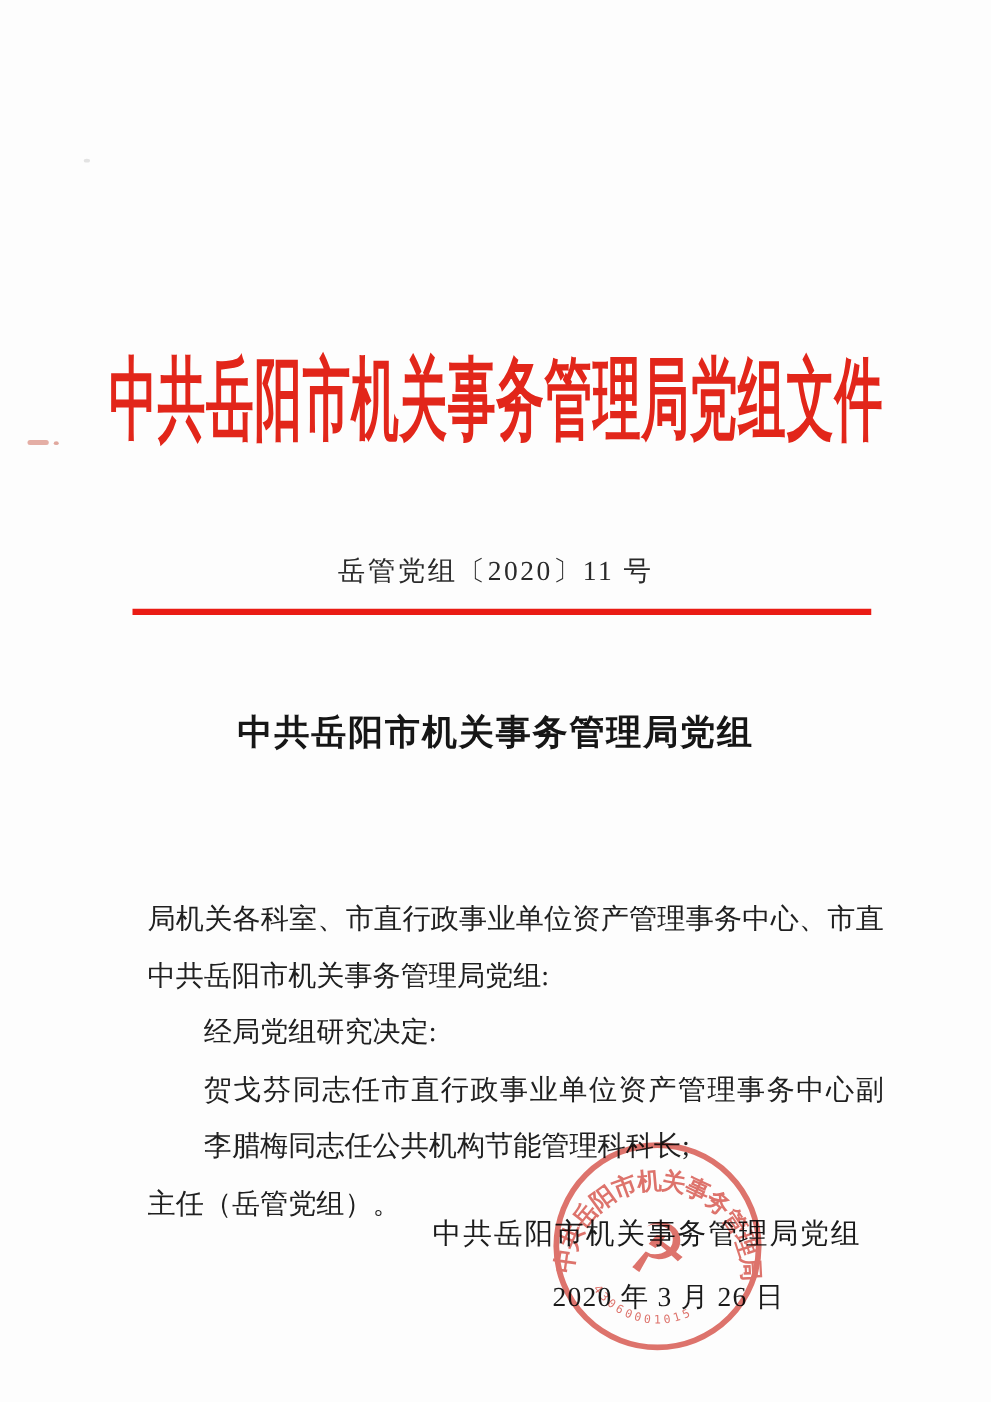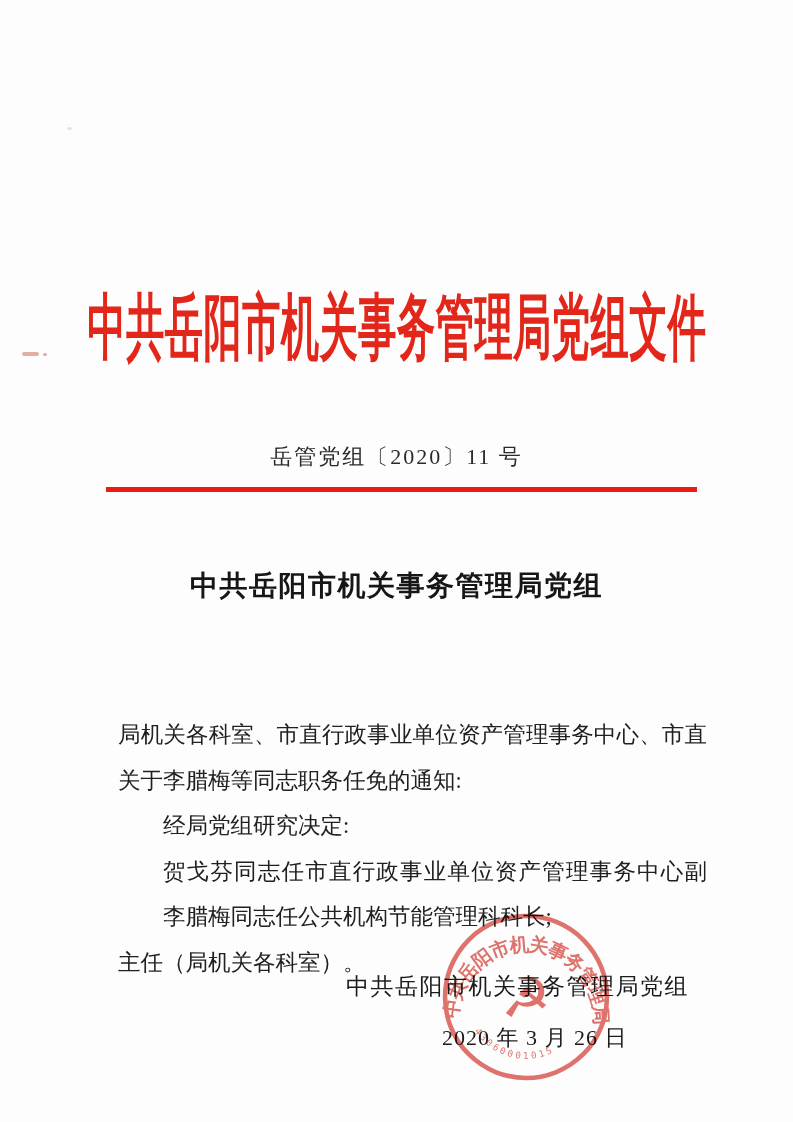--- a/index.html
+++ b/index.html
@@ -11,21 +11,21 @@
     overflow: hidden;
     font-family: "Liberation Serif", "DejaVu Serif", serif;
     color: #1c1c1c;
   }
 
   
   .masthead {
     position: absolute;
     top: 272px; left: 0; right: 0;
     height: 104px;
-    display: flex; align-items: flex-end; justify-content: center;
+    display: flex; align-items: flex-start; justify-content: center;
   }
   .masthead-inner {
     white-space: nowrap;
     font-size: 72px;
     font-weight: bold;
     letter-spacing: 1px;
     transform: scaleX(0.53);
     transform-origin: 50% 50%;
     font-family: "Liberation Serif", "DejaVu Serif", serif;
   }
@@ -138,25 +138,25 @@
   <div class="doc-number">岳管党组〔2020〕11 号</div>
 
   <div class="red-rule" id="red-rule" style="background: rgb(234, 28, 21);"></div>
 
   <div class="doc-title">
     <div>中共岳阳市机关事务管理局党组</div>
   </div>
 
   <div class="doc-body" id="doc-body">
       <div class="body-line justify">局机关各科室、市直行政事业单位资产管理事务中心、市直</div>
-      <div class="body-line">关于李腊梅等同志职务任免的通知:</div>
+      <div class="body-line">中共岳阳市机关事务管理局党组:</div>
       <div class="body-line indent">经局党组研究决定:</div>
       <div class="body-line indent justify">贺戈芬同志任市直行政事业单位资产管理事务中心副</div>
       <div class="body-line indent">李腊梅同志任公共机构节能管理科科长;</div>
-      <div class="body-line">主任（局机关各科室）。</div>
+      <div class="body-line">主任（岳管党组）。</div>
     </div>
 
   <div class="signature-org">中共岳阳市机关事务管理局党组</div>
   <div class="signature-date">2020 年 3 月 26 日</div>
 
   <svg class="seal" viewBox="0 0 200 200">
     <defs>
       <path id="seal-arc-top" d="M 26,124 A 74,74 0 1 1 174,124" fill="none"></path>
       <path id="seal-arc-bottom" d="M 40,130 A 67,67 0 0 0 160,130" fill="none"></path>
     </defs>

